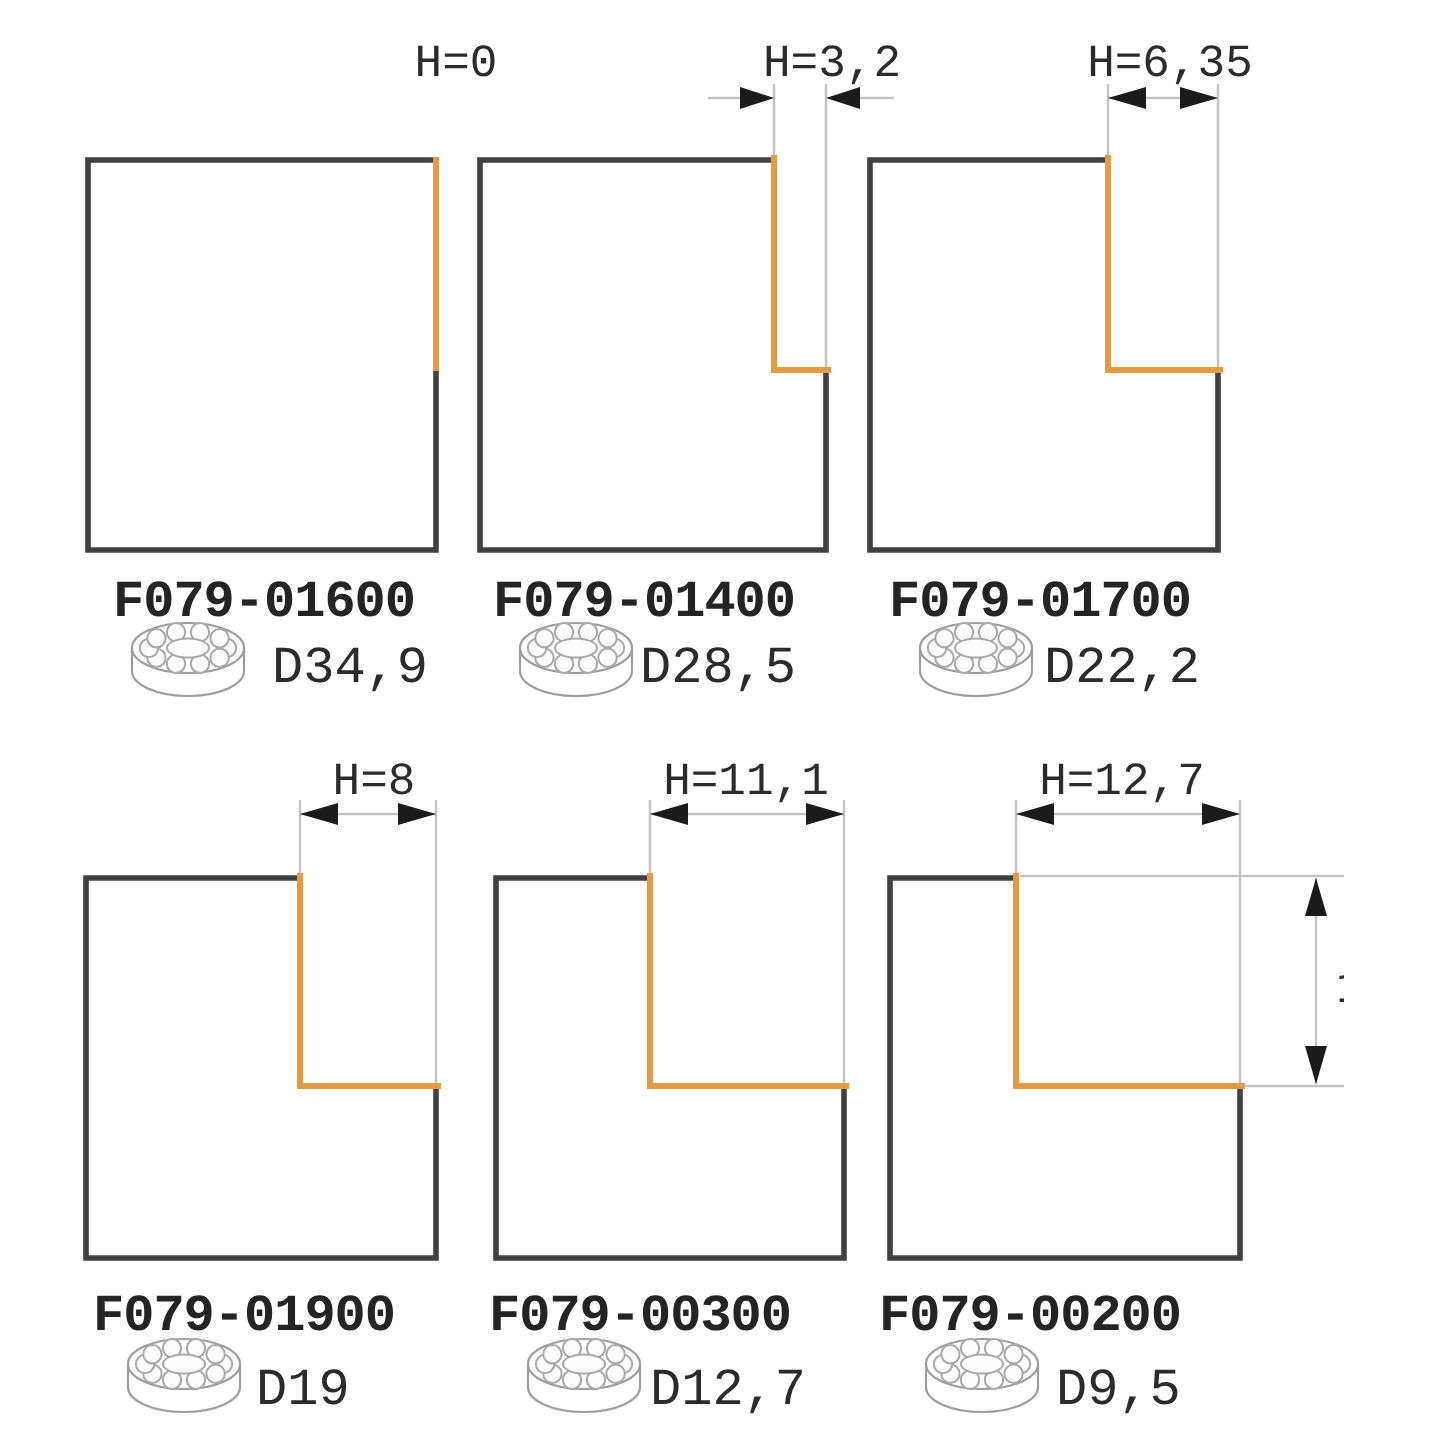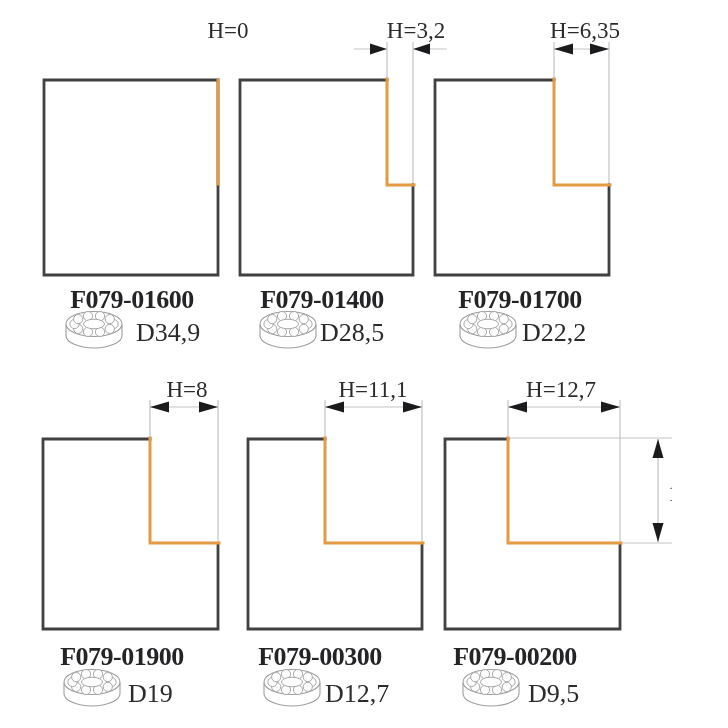--- a/index.html
+++ b/index.html
@@ -7,21 +7,21 @@
     --orange:#E49A43;
     --dim:#c3c3c3;
     --arrow:#1b1b1d;
     --text:#2b2b2d;
   }
   html,body{margin:0;padding:0;background:#ffffff;}
   .stage{
     position:relative;
     width:672px;height:728px;
     background:#ffffff;
-    font-family:Liberation Serif, serif;
+    font-family:Liberation Mono, monospace;
     overflow:hidden;
   }
   svg{display:block;}
   .outline{fill:none;stroke:var(--outline);stroke-width:2.8;stroke-linejoin:miter;stroke-linecap:square;}
   .edge{fill:none;stroke:var(--orange);stroke-width:3;stroke-linejoin:miter;stroke-linecap:square;}
   .dimline{fill:none;stroke:var(--dim);stroke-width:1.2;}
   .arrow{fill:var(--arrow);stroke:none;}
   .hlabel{fill:var(--text);font-size:23px;font-weight:400;}
   .part{fill:#242426;font-size:26px;font-weight:700;letter-spacing:-0.5px;}
   .dia{fill:var(--text);font-size:26px;font-weight:400;}

